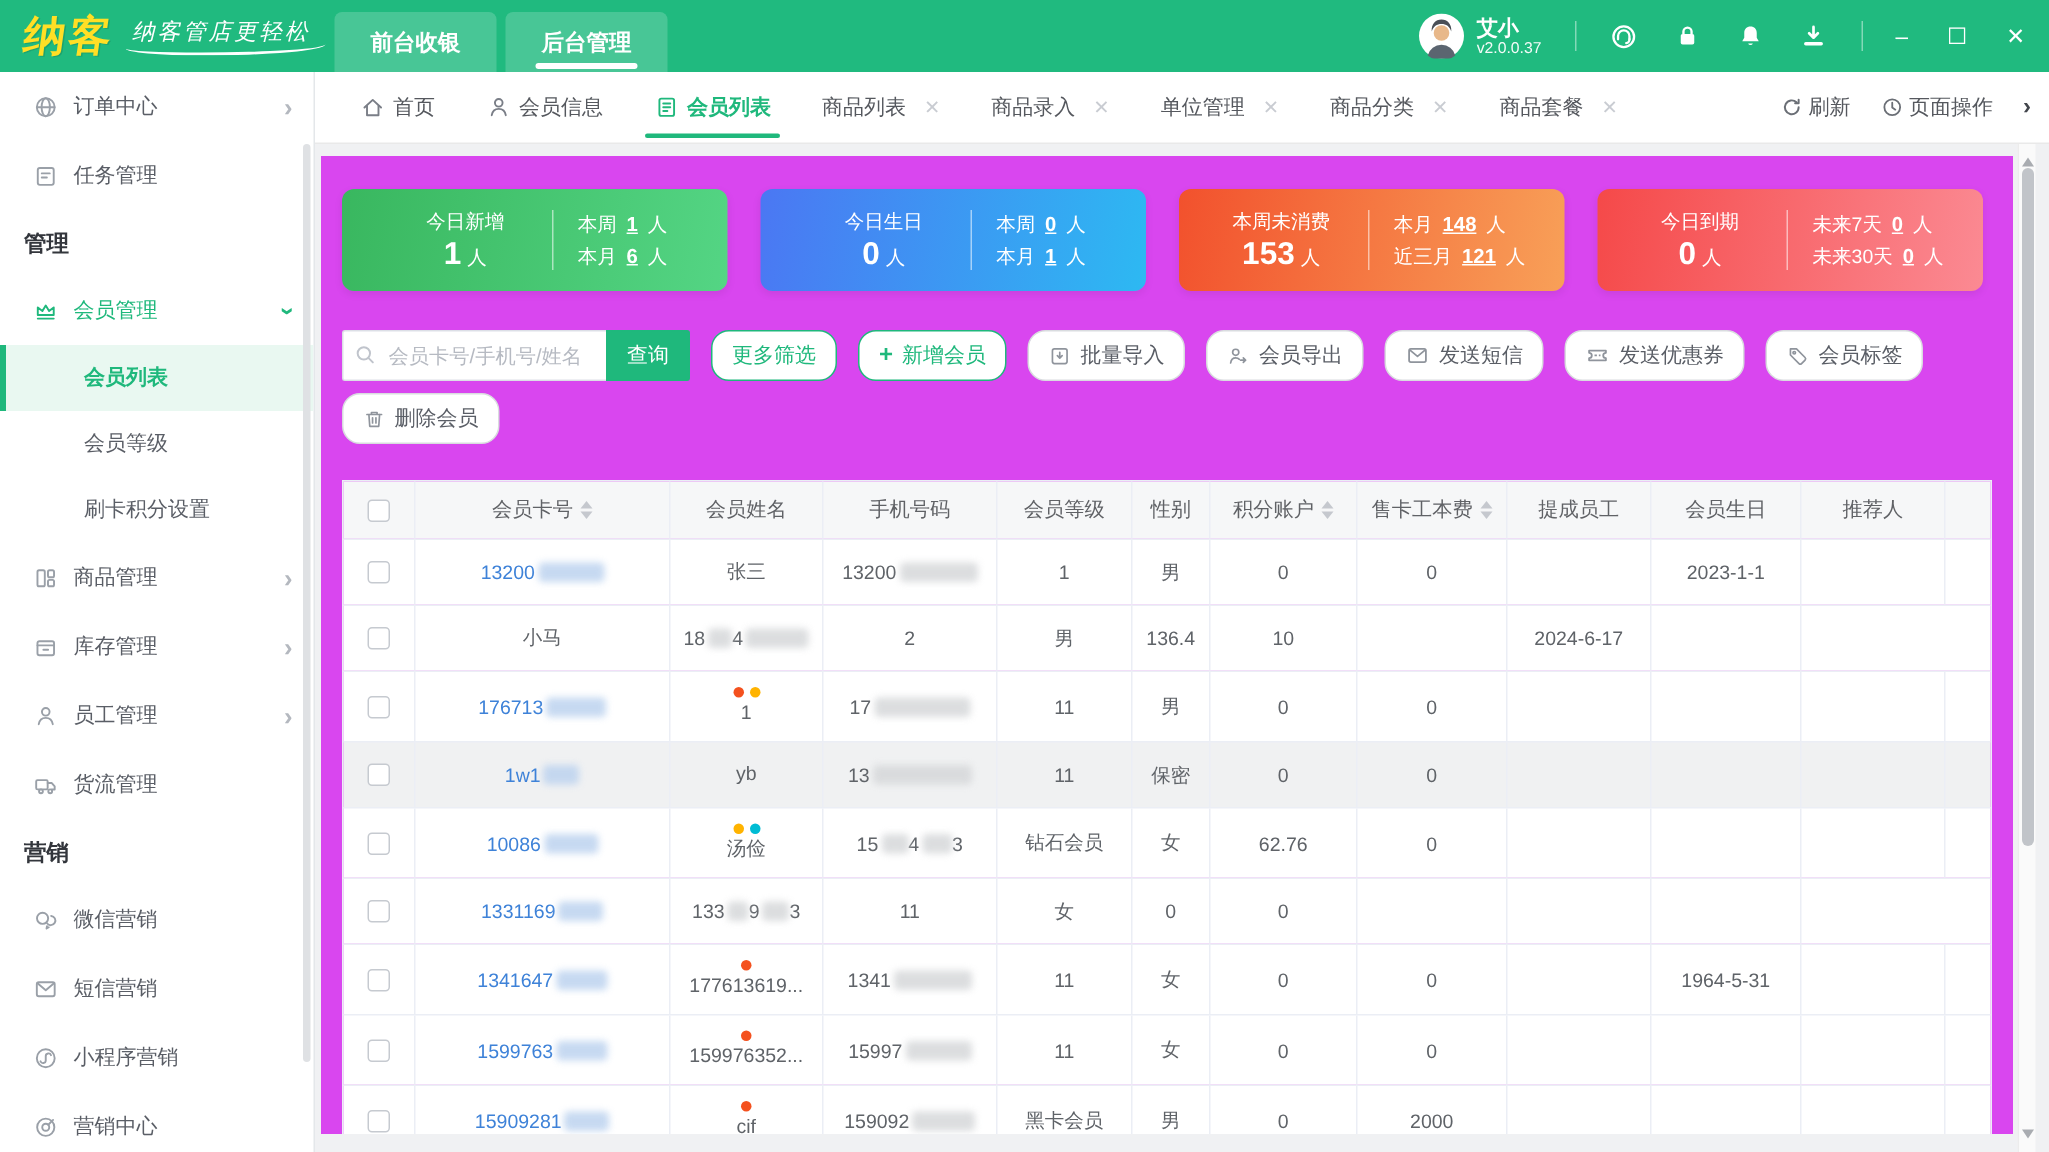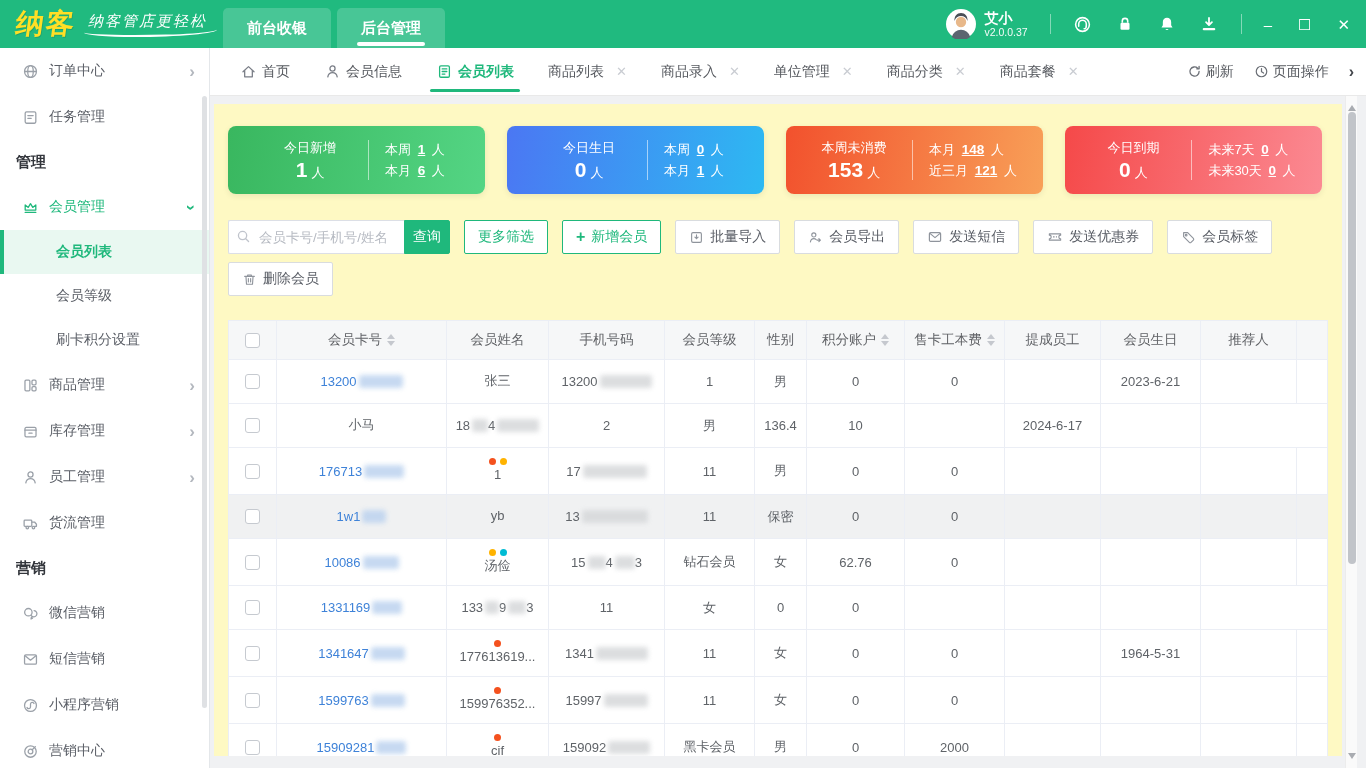--- a/index.html
+++ b/index.html
@@ -46,43 +46,43 @@
   .ptab.on .icn { color:#1fb87c; }
   .ptab.on::after { content:''; position:absolute; left:-6px; right:-6px; bottom:4px; height:3px; background:#1fb87c; border-radius:2px; }
   .tclose { color:#c9ccd2; font-size:13px; margin-left:7px; cursor:pointer; }
   .tab-actions { margin-left:auto; display:flex; align-items:center; gap:20px; color:#55585e; }
   .tab-act { display:flex; align-items:center; gap:4px; cursor:pointer; }
   .tab-act .icn { color:#6b6f76; }
   .tab-more { font-size:16px; font-weight:bold; color:#43464c; cursor:pointer; }
 
   
   .backdrop { position:absolute; left:210px; top:96px; right:0; bottom:0; background:#f0f1f3; }
-  .panel { position:absolute; left:214px; top:104px; width:1128px; height:652px; background:#fef9c3; overflow:hidden; padding:22px 14px 0 14px; }
+  .panel { position:absolute; left:214px; top:104px; width:1128px; height:652px; background:#d946ef; overflow:hidden; padding:22px 14px 0 14px; }
 
   
   .cards { display:flex; gap:22px; }
   .card { width:257px; height:68px; border-radius:8px; color:#fff; display:flex; align-items:center; justify-content:center; gap:16px; cursor:pointer; box-shadow:0 2px 6px rgba(0,0,0,.08); }
   .c-left { display:flex; flex-direction:column; align-items:center; min-width:84px; }
   .c-title { font-size:13px; }
   .c-big { font-size:21px; font-weight:bold; margin-top:1px; }
   .c-big i { font-style:normal; font-size:13px; font-weight:normal; margin-left:4px; }
   .c-div { width:1px; height:40px; background:rgba(255,255,255,.55); }
   .c-right { display:flex; flex-direction:column; gap:3px; font-size:13px; }
   .c-line b { text-decoration:underline; margin:0 3px; font-size:13.5px; }
 
   
   .toolbar { margin-top:26px; display:flex; gap:14px; align-items:center; flex-wrap:nowrap; }
   .toolbar2 { margin-top:8px; display:flex; }
   .inp-group { display:flex; }
   .inp-wrap { position:relative; }
   .inp-wrap .icn { position:absolute; left:8px; top:9px; color:#c0c4cc; }
   .search-input { width:176px; height:34px; border:1px solid #dcdfe6; border-right:none; border-radius:2px 0 0 2px; padding:0 8px 0 30px; font-size:13.5px; color:#5a5e66; outline:none; font-family:inherit; }
   .search-input::placeholder { color:#b6bac2; }
-  .btn { height:34px; display:inline-flex; align-items:center; justify-content:center; gap:6px; padding:0 13px; font-size:14px; border-radius:2px; cursor:pointer; background:#fff; white-space:nowrap; }
-  .btn-solid { background:#1fb87c; color:#fff; border:1px solid #1fb87c; width:46px; padding:12px; border-radius:0 2px 2px 0; }
+  .btn { height:34px; display:inline-flex; align-items:center; justify-content:center; gap:6px; padding:0 13px; font-size:14px; border-radius:12px; cursor:pointer; background:#fff; white-space:nowrap; }
+  .btn-solid { background:#1fb87c; color:#fff; border:1px solid #1fb87c; width:56px; padding:12px; border-radius:0 2px 2px 0; }
   .btn-green { border:1px solid #1fb87c; color:#1fb87c; }
   .btn-green .plus { font-weight:bold; font-size:16px; }
   .btn-plain { border:1px solid #d9dcdf; color:#5a5e66; }
   .btn-plain .icn { color:#8f949c; }
 
   
   .tbl { margin-top:24px; border:1px solid #ebeef5; border-bottom:none; width:1100px; --cols:48px 170px 102px 116px 90px 52px 98px 100px 96px 100px 96px minmax(28px,1fr); }
   .thead { display:grid; grid-template-columns:var(--cols); background:#f6f7f8; height:38px; color:#606266; }
   .th { display:flex; align-items:center; justify-content:center; border-right:1px solid #ebeef5; font-size:13.5px; }
   .th:last-child { border-right:none; }
@@ -575,21 +575,21 @@
           </div>
           <div class="td">
             <span>13200</span>
             <span class="blur b-gray" style="width:52px"></span>
           </div>
           <div class="td">1</div>
           <div class="td">男</div>
           <div class="td">0</div>
           <div class="td">0</div>
           <div class="td"></div>
-          <div class="td">2023-6-21</div>
+          <div class="td">2023-1-1</div>
           <div class="td"></div>
           <div class="td"></div>
         </div>
         <div class="tr">
           <div class="td">
             <span class="cb"></span>
           </div>
           <div class="td c-name">
             <span>小马</span>
           </div>

